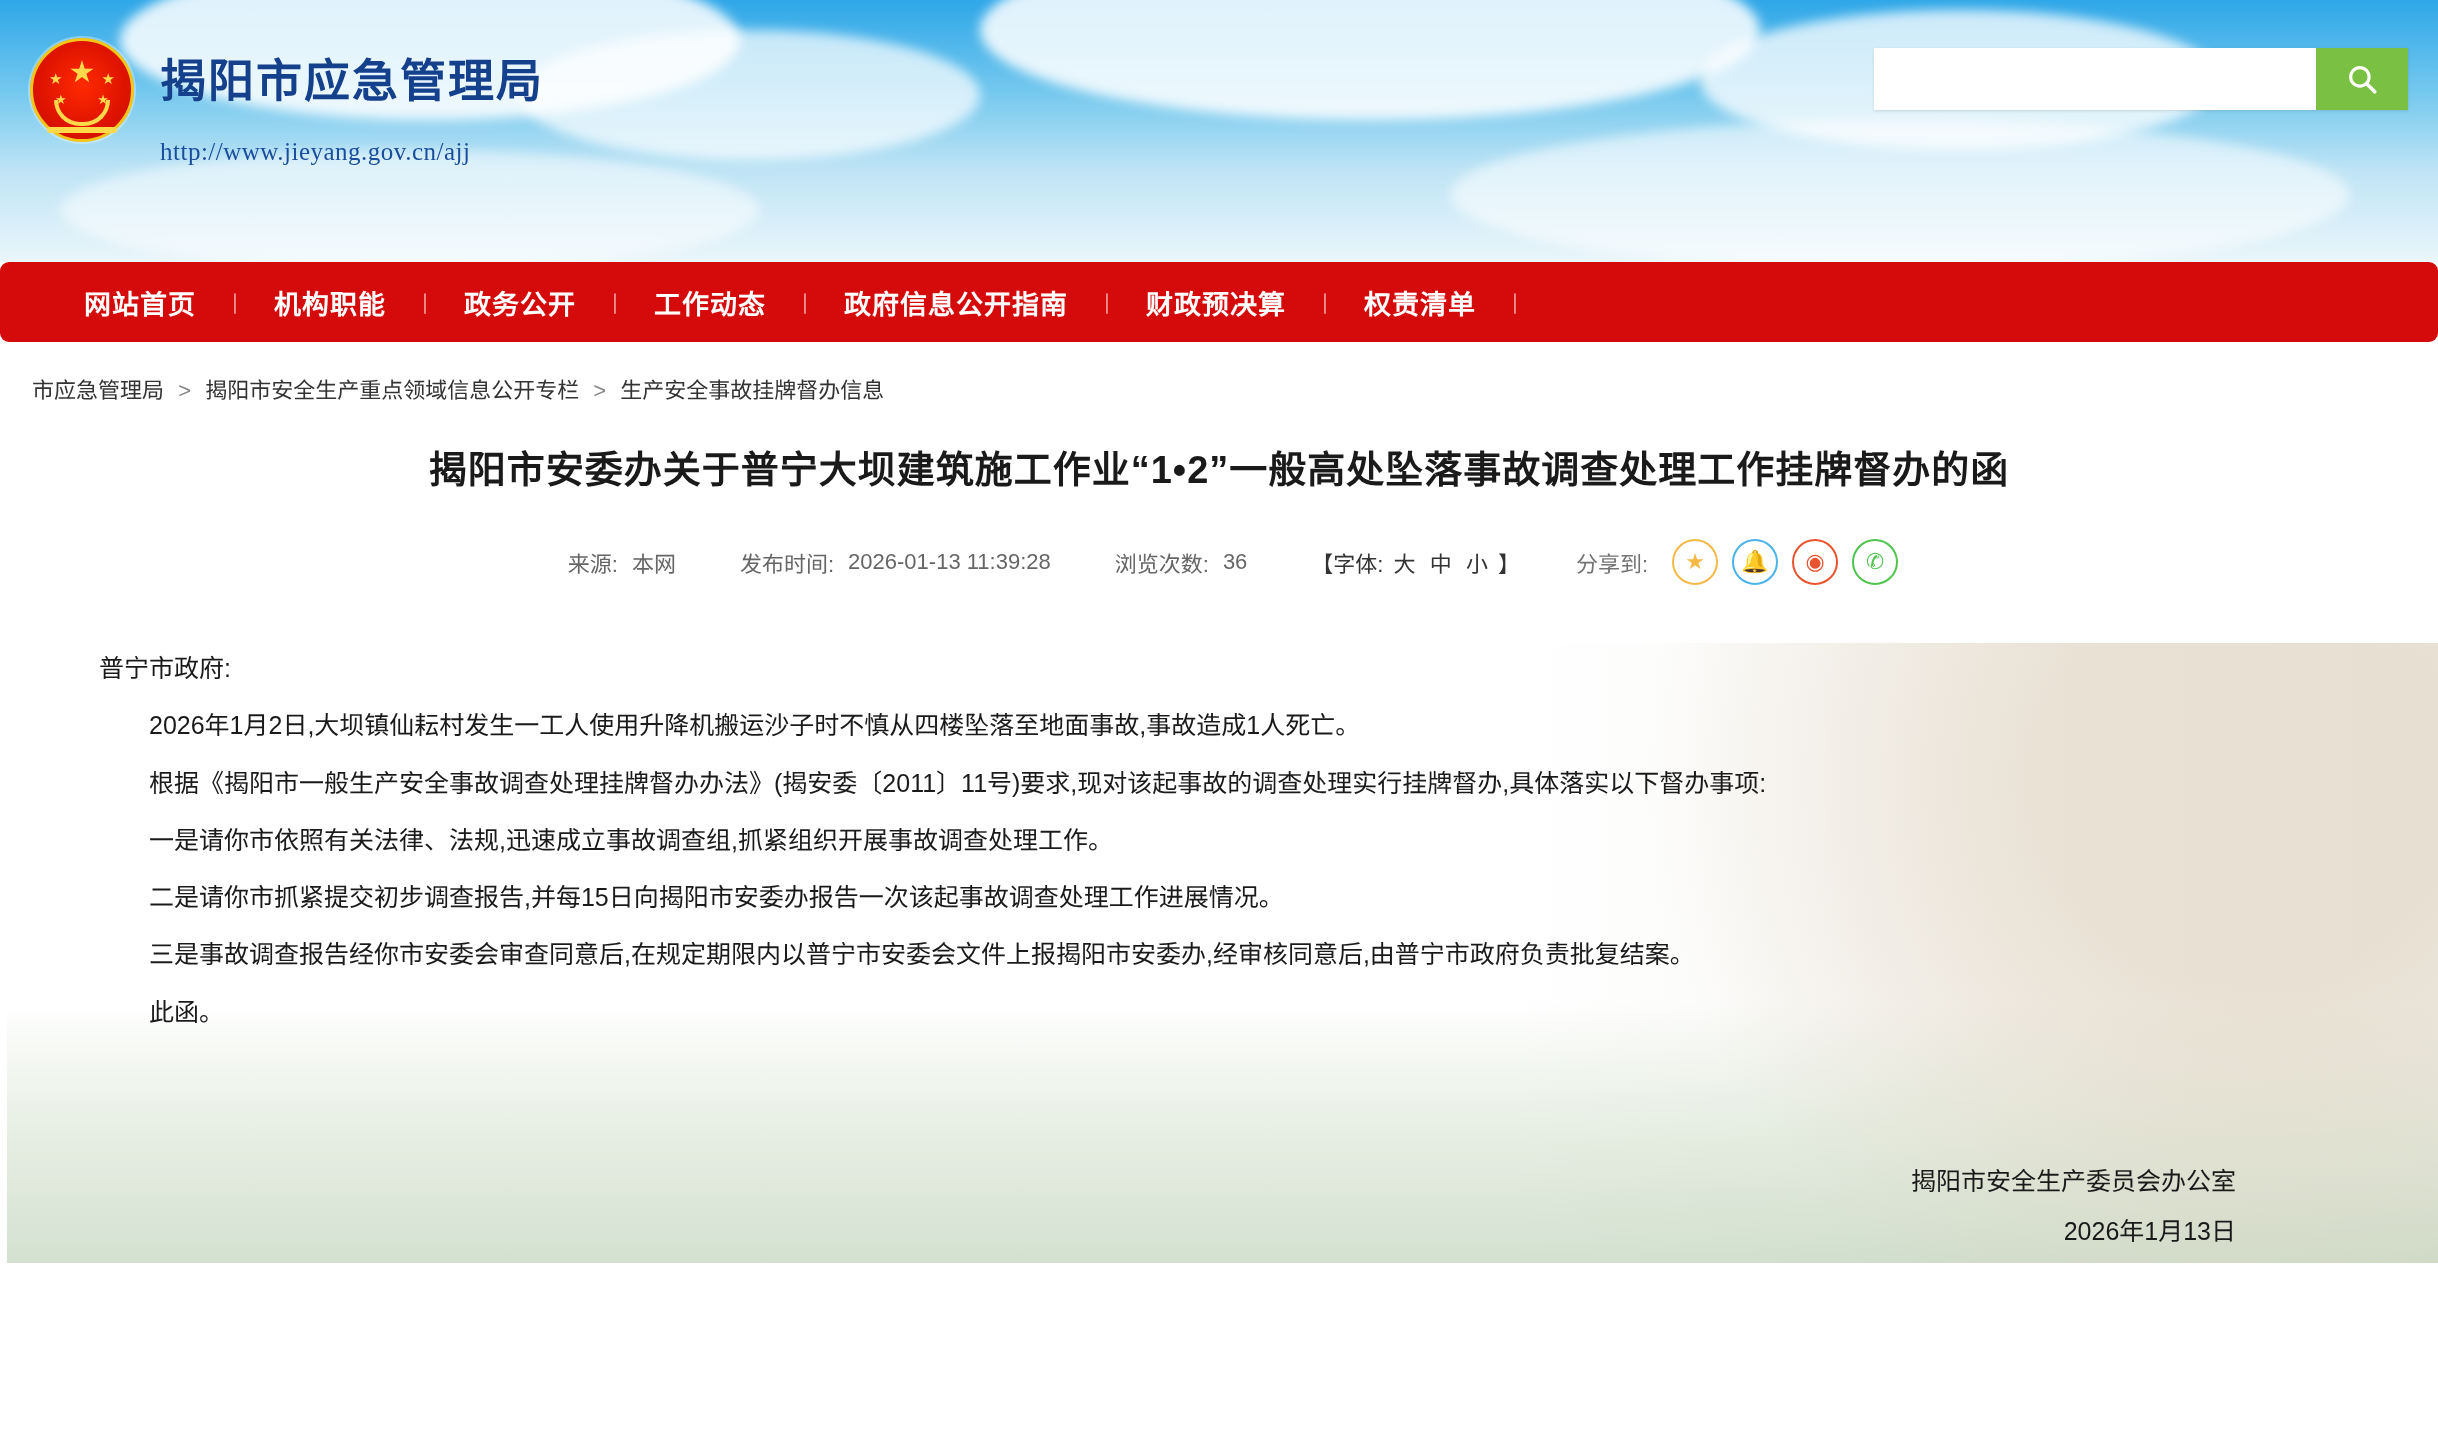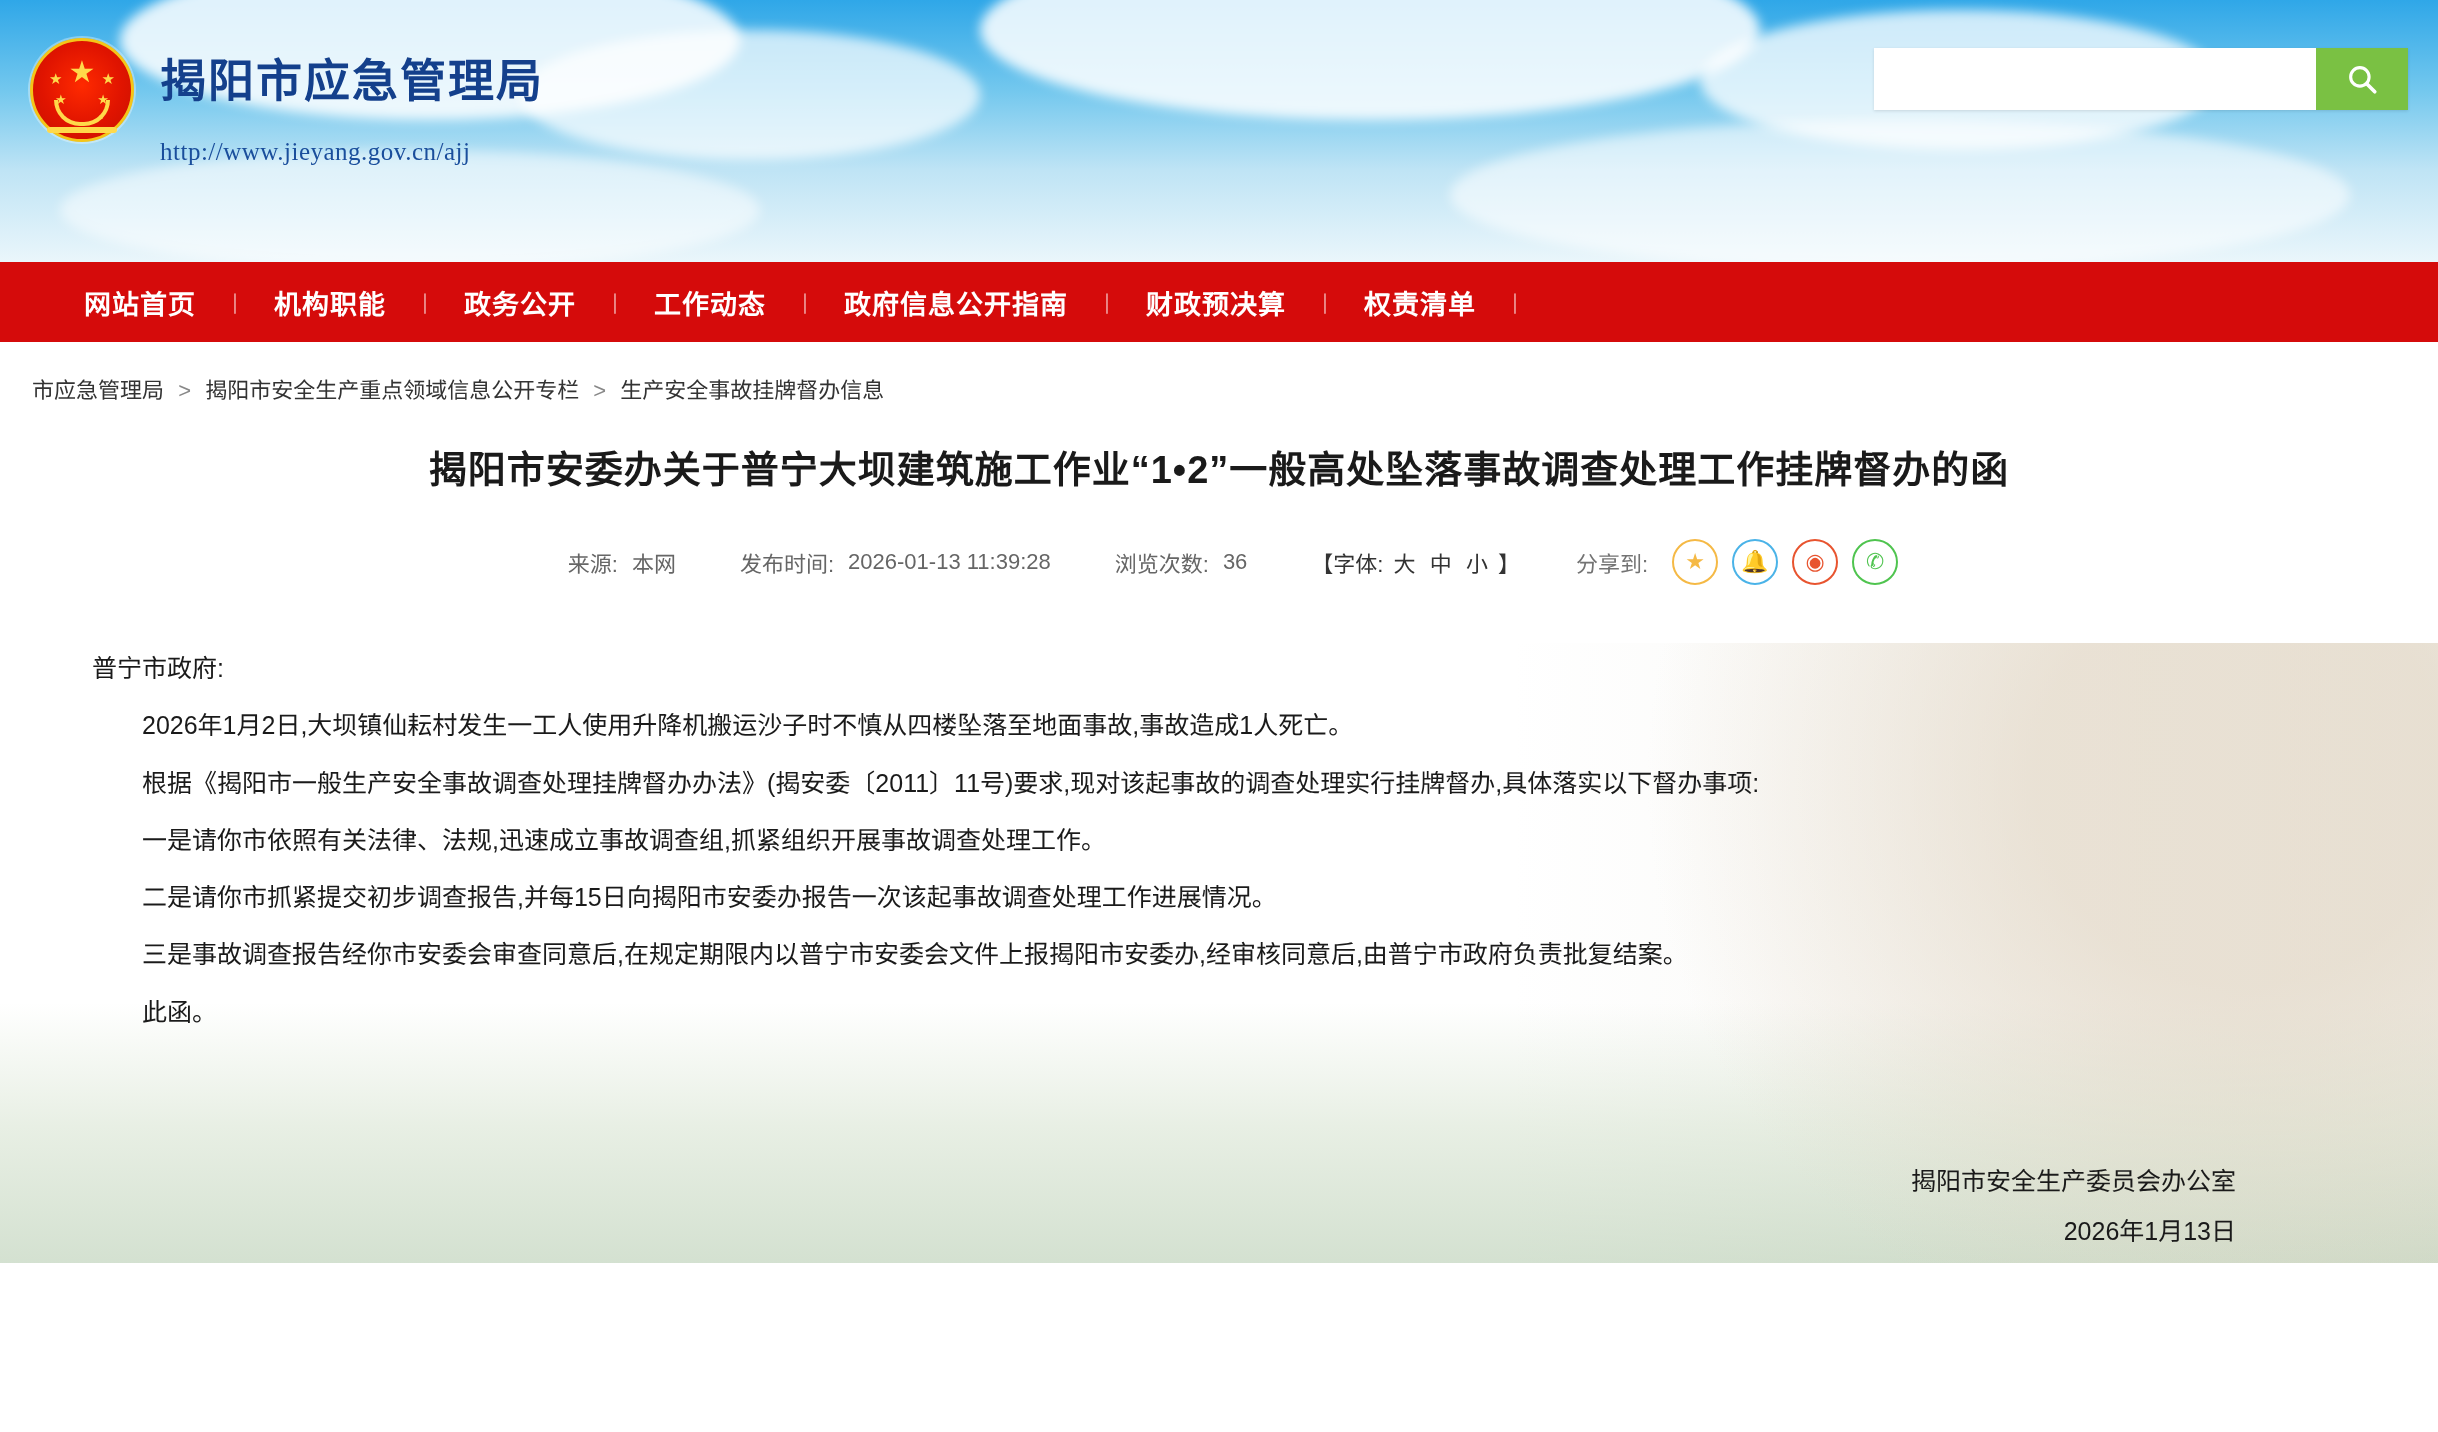--- a/index.html
+++ b/index.html
@@ -135,20 +135,21 @@
   .search-btn svg { width: 34px; height: 34px; }
 
   
   .nav {
     height: 80px;
     background: #d50b0b;
     display: flex;
     align-items: center;
     padding-left: 56px;
     box-sizing: border-box;
+    border-radius: 9px;
   }
   .nav-item {
     color: #ffffff;
     font-size: 27px;
     font-weight: bold;
     padding: 0 28px;
     white-space: nowrap;
     cursor: pointer;
     letter-spacing: 1px;
   }
@@ -206,20 +207,21 @@
   .ic-bell { background: #fff; border: 2px solid #4ab3e8; color: #4ab3e8; }
   .ic-weibo { background: #fff; border: 2px solid #e8542f; color: #e8542f; }
   .ic-wechat { background: #fff; border: 2px solid #4fc44f; color: #4fc44f; }
 
   
   .content-wrap {
     position: relative;
     margin-top: 58px;
     padding: 0 92px;
     min-height: 620px;
+    margin-left: 7px;
   }
   
   .bg-photo {
     position: absolute;
     inset: 0;
     pointer-events: none;
     background:
       radial-gradient(circle at 92% 22%, rgba(226,214,196,0.65) 0 9%, rgba(255,255,255,0) 26%),
       linear-gradient(180deg, rgba(255,255,255,0) 58%, rgba(213,226,206,0.55) 78%, rgba(176,200,170,0.55) 100%),
       linear-gradient(90deg, rgba(255,255,255,0) 62%, rgba(221,219,206,0.4) 100%);

